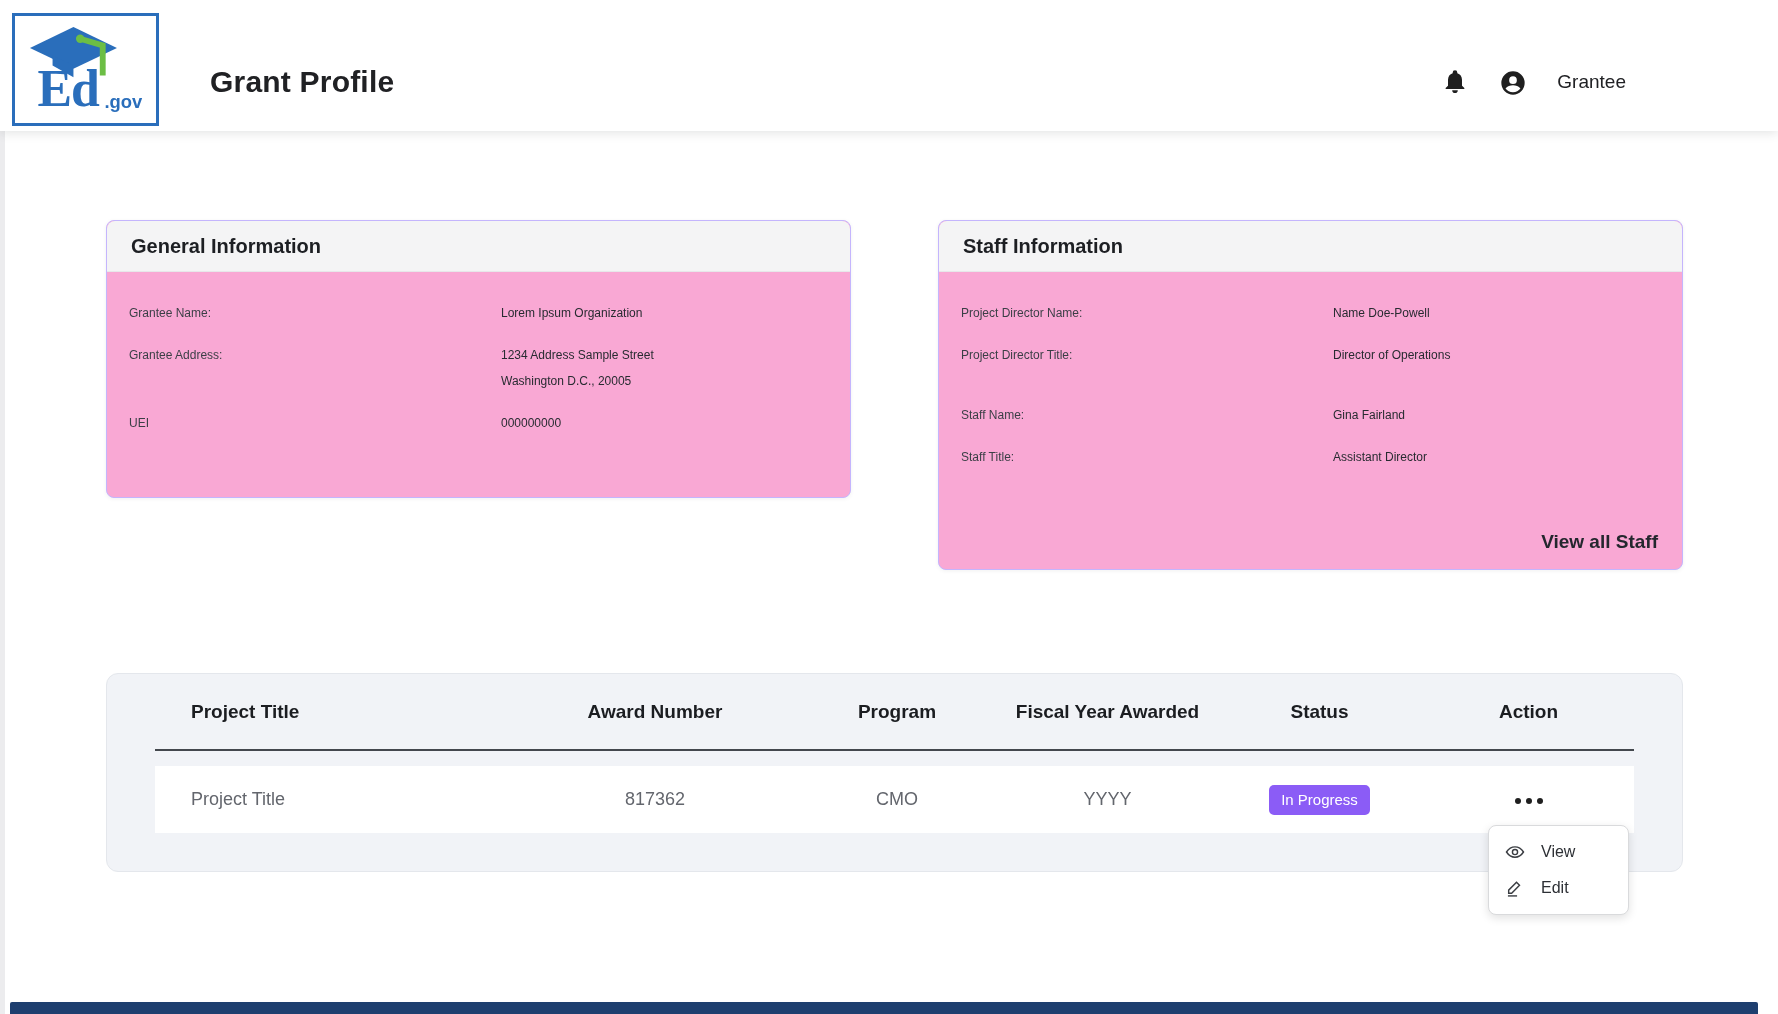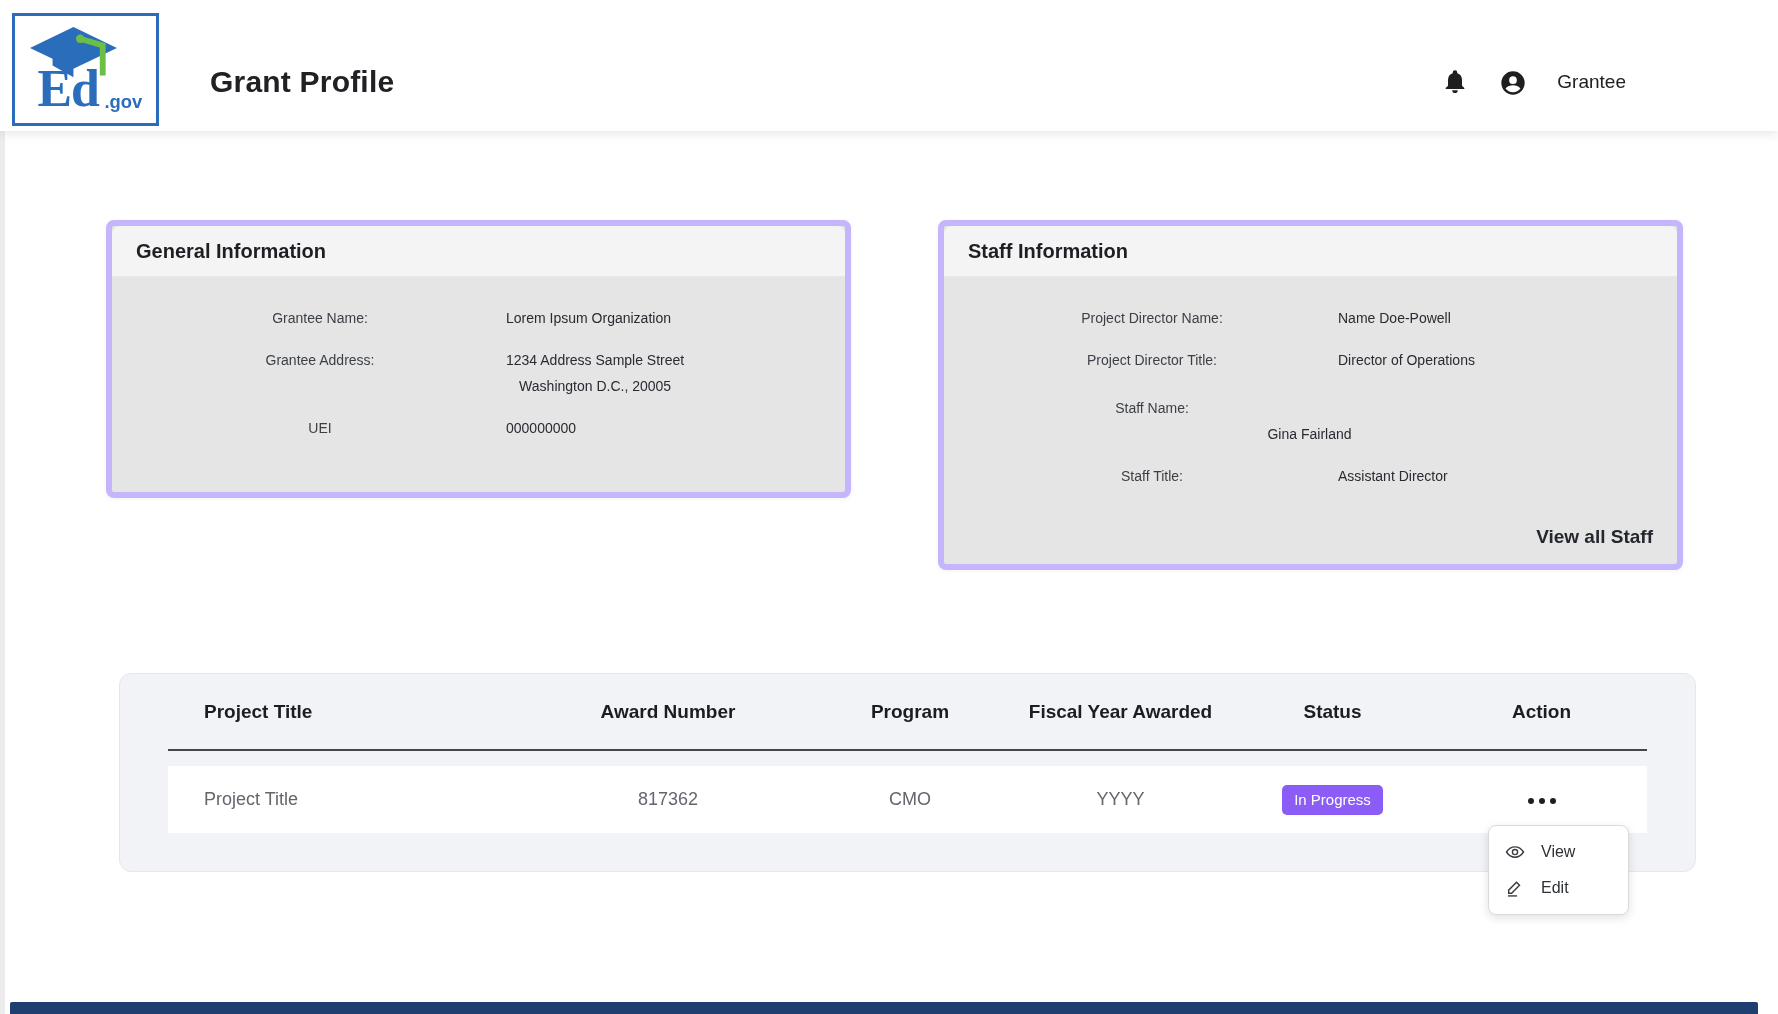--- a/index.html
+++ b/index.html
@@ -22,42 +22,42 @@
     font-size:30px;font-weight:700;color:#202124;margin:16px;letter-spacing:.2px;
   }
   .header-right{
     position:absolute;right:152px;top:0;height:164px;display:flex;align-items:center;gap:30px;
   }
   .hdr-icon{width:28px;height:28px;display:inline-flex;cursor:pointer;}
   .user-role{font-size:19px;color:#202124;}
 
   
   .card{
-    position:absolute;background:#e5e5e5;border:6px solid #c4b5fd;border-radius:8px;
+    position:absolute;background:#f9a8d4;border:1px solid #c4b5fd;border-radius:8px;
     box-shadow:0 1px 4px rgba(0,0,0,.06);box-sizing:border-box;
   }
   .card.general{left:106px;top:220px;width:745px;height:278px;}
   .card.staff{left:938px;top:220px;width:745px;height:350px;}
   .card-header{
     height:50px;background:#f4f4f5;border-bottom:1px solid #e7e8ea;border-radius:8px 8px 0 0;
     display:flex;align-items:center;padding-left:24px;font-size:20px;font-weight:700;color:#1d1f23;
   }
   .card-body{padding:28px 24px 0 22px;}
-  .field-row{display:flex;margin-bottom:16px;line-height:26px;font-size:14px;text-align:center;}
+  .field-row{display:flex;margin-bottom:16px;line-height:26px;font-size:12px;}
   .field-label{width:372px;color:#3b3f46;font-weight:400;flex:none;}
   .field-value{color:#282b31;font-weight:400;}
-  .field-row.gap-above{margin-top:22px;flex-direction:column;}
+  .field-row.gap-above{margin-top:34px;}
   .view-all{
     position:absolute;right:24px;bottom:14px;font-size:19px;font-weight:700;color:#24272e;
     line-height:26px;cursor:pointer;text-decoration:none;
   }
 
   
   .table-card{
-    position:absolute;left:119px;top:673px;width:1577px;height:199px;background:#f1f3f7;
+    position:absolute;left:106px;top:673px;width:1577px;height:199px;background:#f1f3f7;
     border:1px solid #e4e7ec;border-radius:12px;box-sizing:border-box;
   }
   .tbl{margin:0 48px;}
   .thead{
     display:grid;grid-template-columns:360px 280px 204px 217px 207px 1fr;
     align-items:center;height:75px;border-bottom:2px solid #43474d;
     font-size:19px;font-weight:700;color:#1b1d21;
   }
   .thead .cell,.trow .cell{text-align:center;}
   .thead .cell.first,.trow .cell.first{text-align:left;padding-left:36px;}

